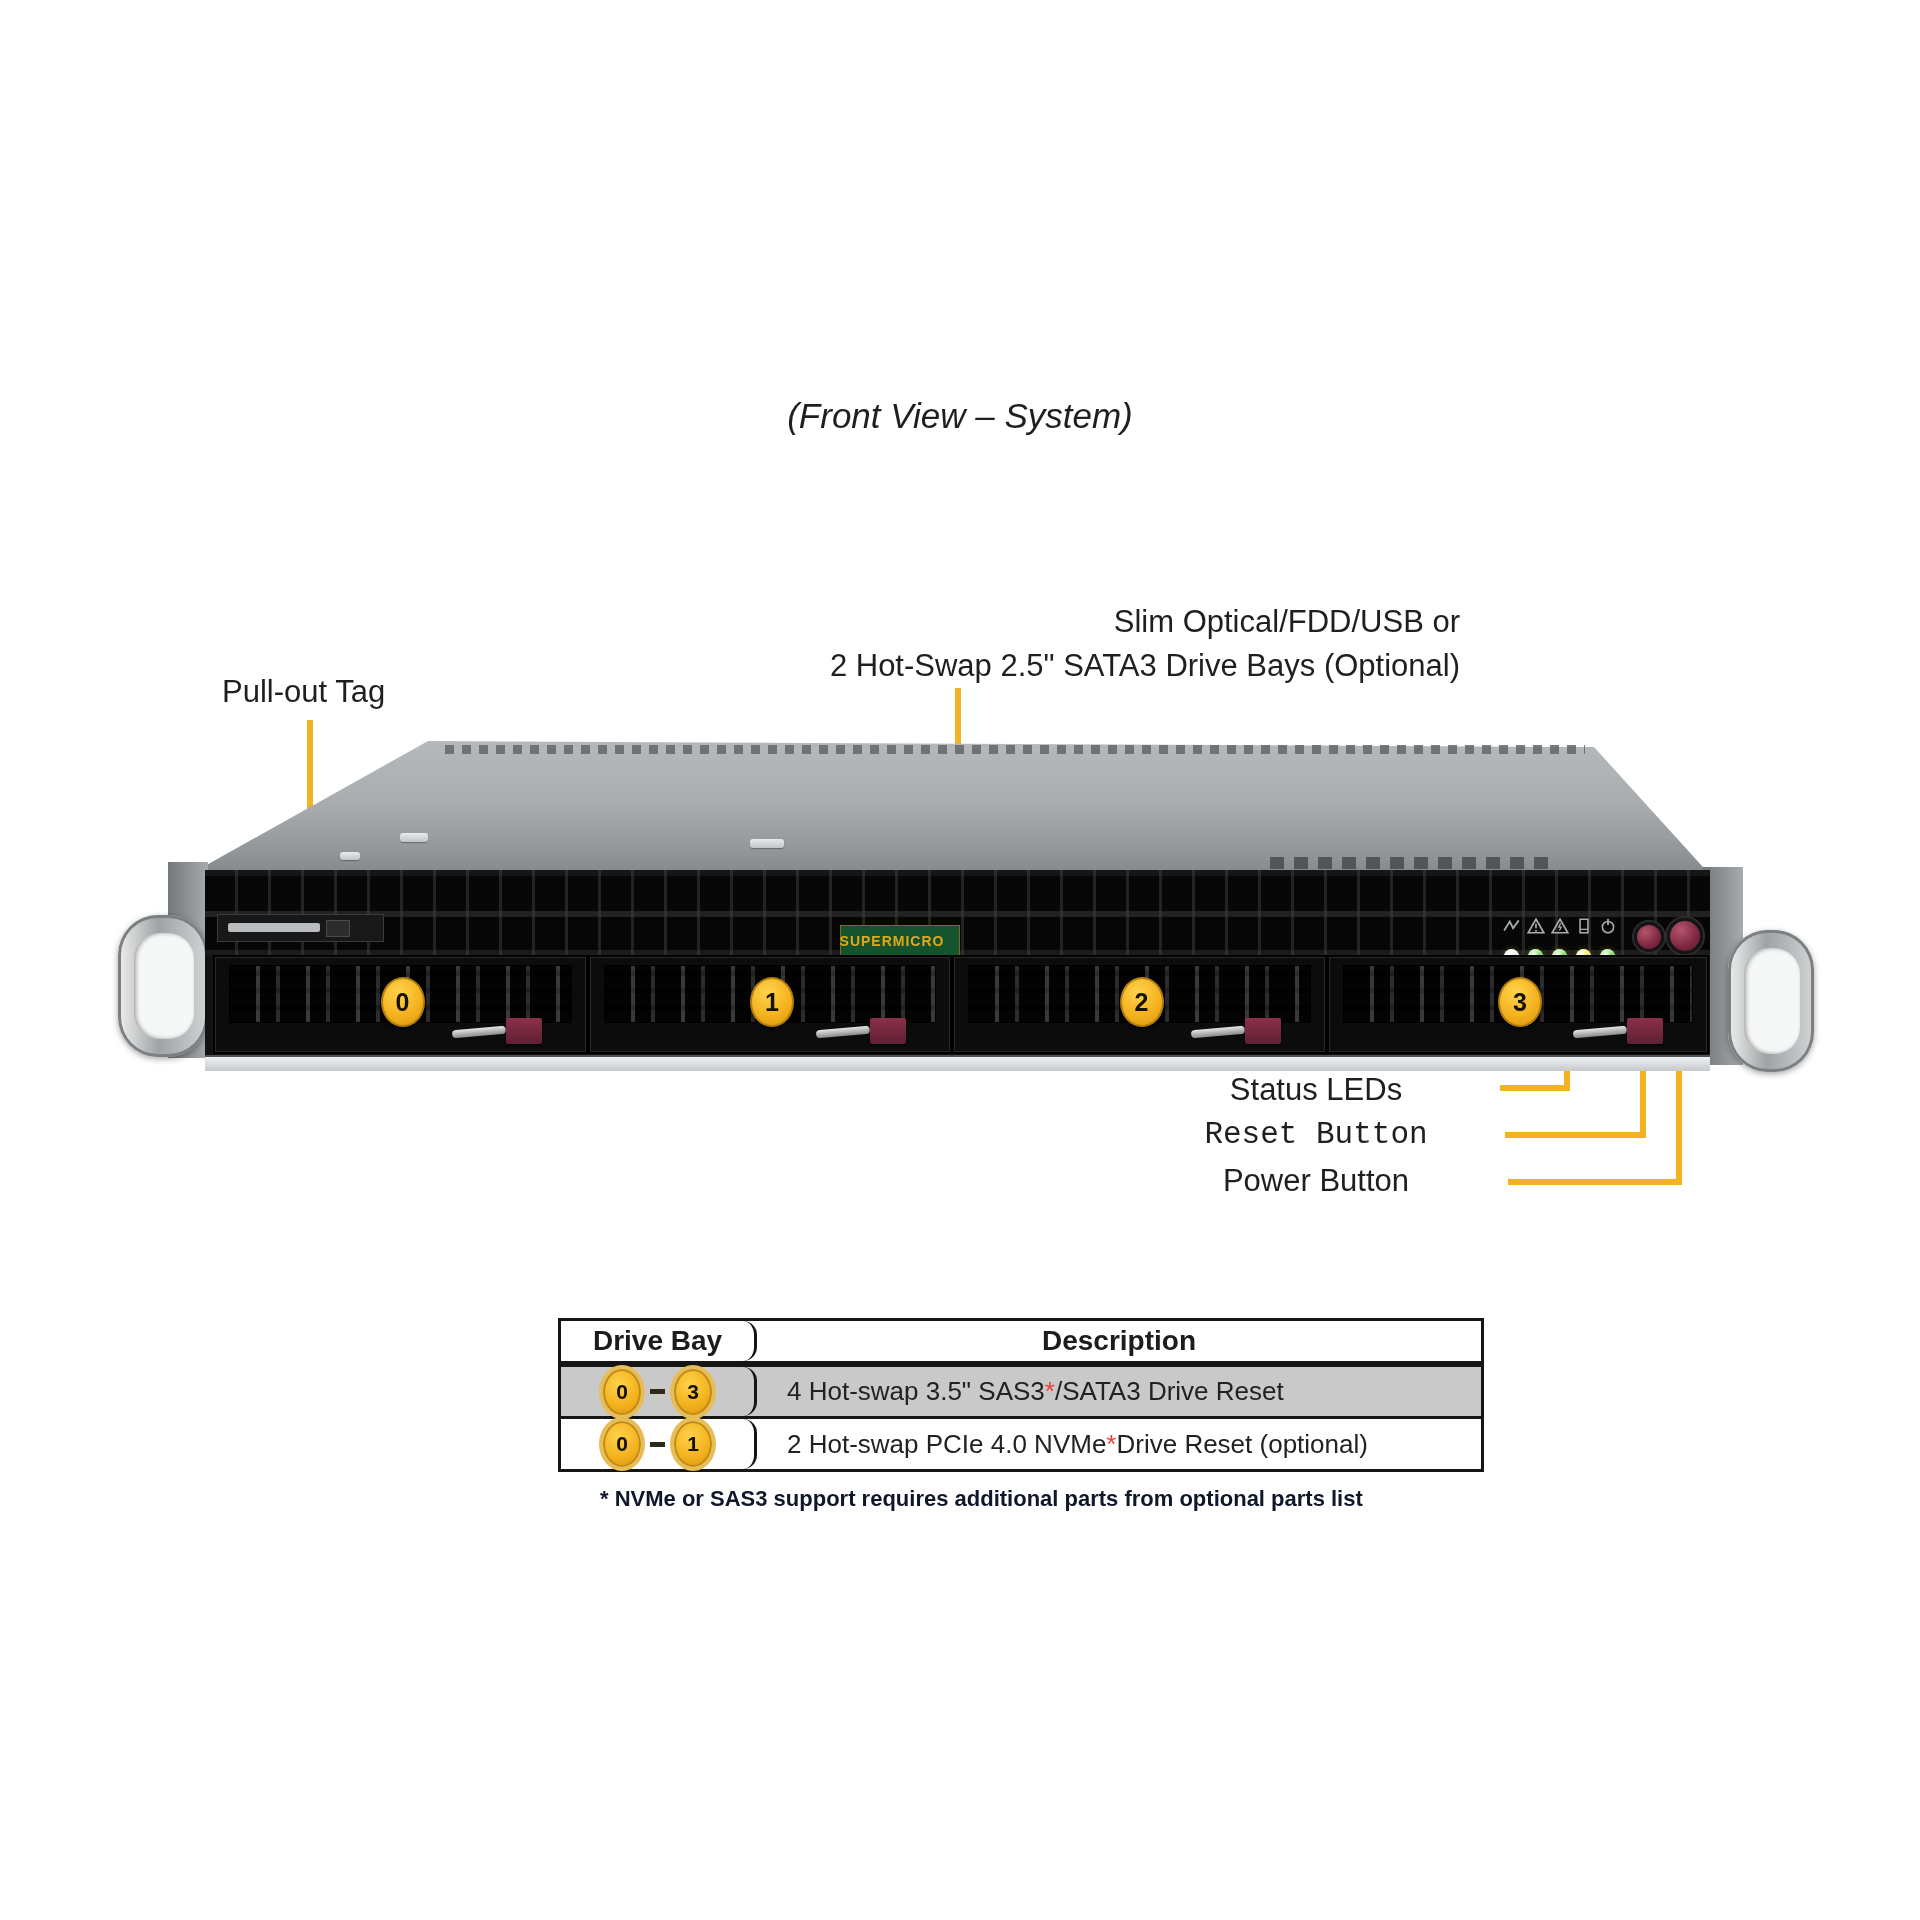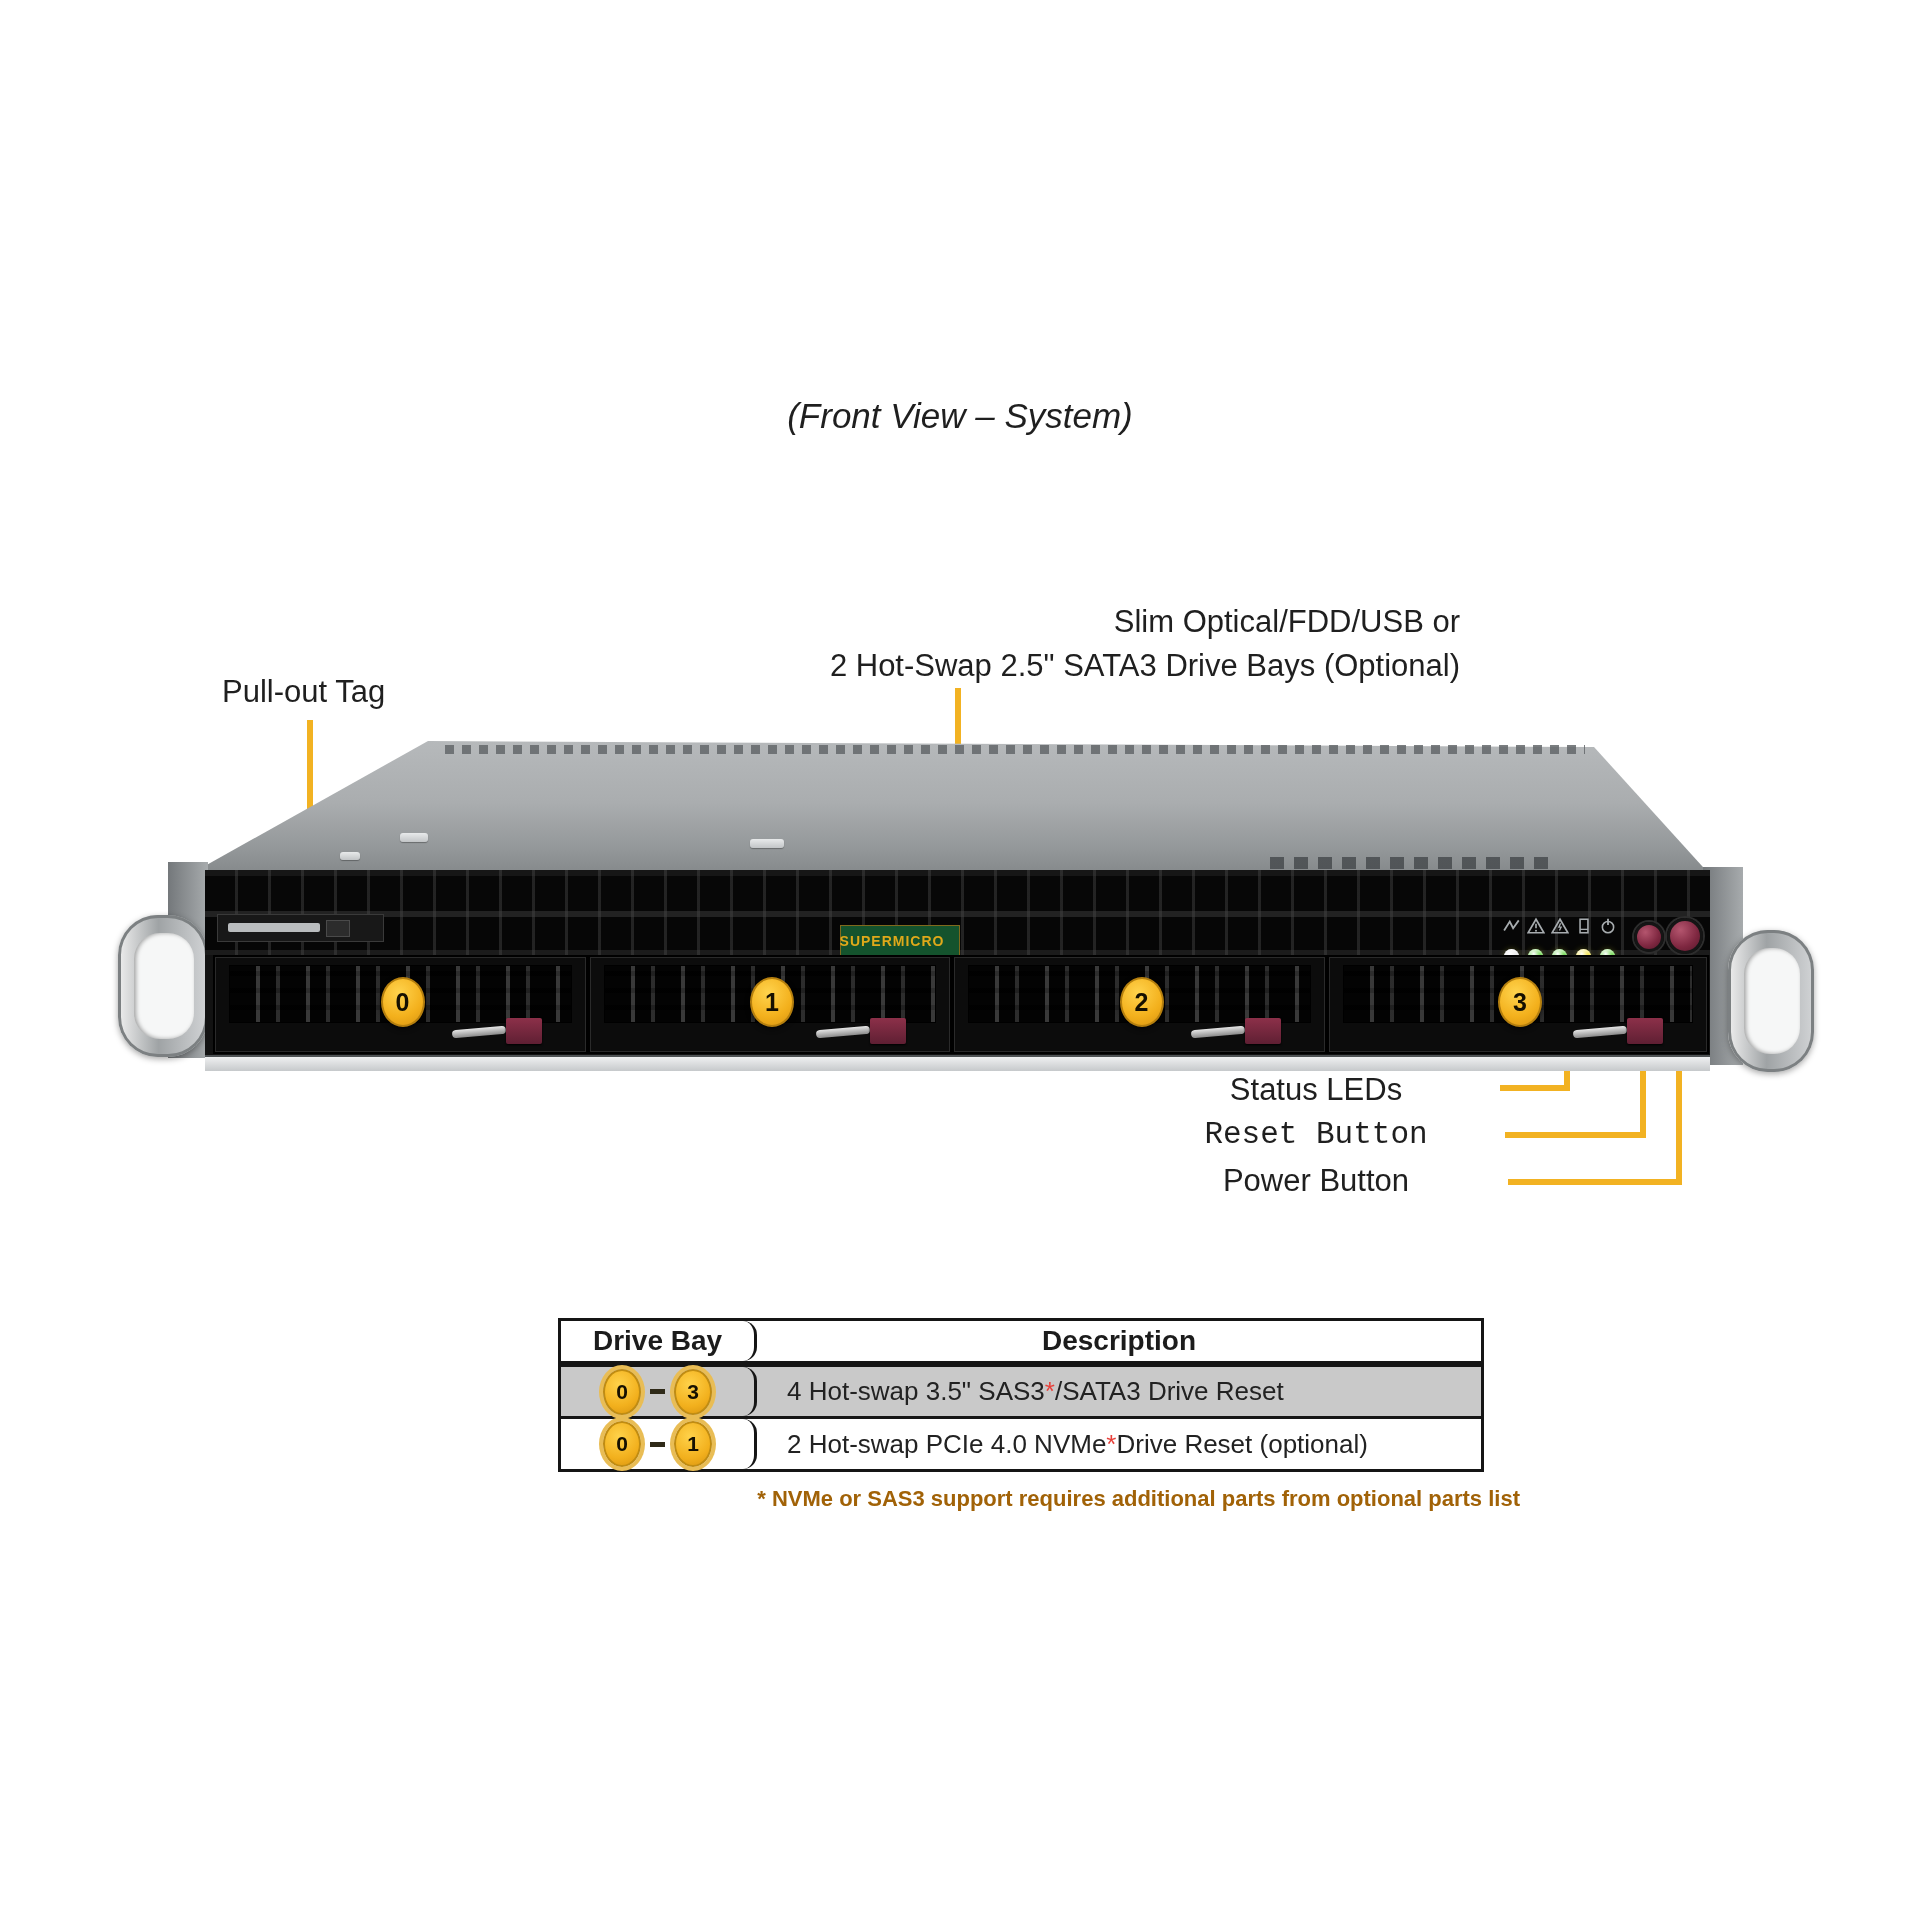--- a/index.html
+++ b/index.html
@@ -91,21 +91,21 @@
   .c1{width:193px;flex:0 0 193px;border-right:3px solid #151515;display:flex;align-items:center;justify-content:center;gap:9px;border-radius:14px;}
   .c2{flex:1;display:flex;align-items:center;}
   .thead .c2{justify-content:center;}
   .desc{padding-left:30px;font-size:26px;color:#222;}
   .badge{width:34px;height:42px;border-radius:50%;flex:0 0 34px;
      background:radial-gradient(circle at 40% 32%,#ffd24a,#f2b01d 62%,#d89410 100%);
      border:2px solid #c08c12;box-shadow:0 0 0 4px #e9bd55;
      display:flex;align-items:center;justify-content:center;font-size:21px;font-weight:bold;color:#161001;}
   .bdash{width:15px;height:5px;background:#2f2a18;}
   .red{color:#e8403a;}
-  .footnote{left:600px;top:1486px;width:920px;text-align:right;font-size:22px;font-weight:bold;color:#a16207;}
+  .footnote{left:600px;top:1486px;width:920px;text-align:left;font-size:22px;font-weight:bold;color:#0f172a;}
 </style>
 </head>
 <body>
 
 <div class="abs fig-title">(Front View – System)</div>
 
 <div class="abs lbl slim-label">
   <div>Slim Optical/FDD/USB or</div>
   <div>2 Hot-Swap 2.5" SATA3 Drive Bays (Optional)</div>
 </div>

